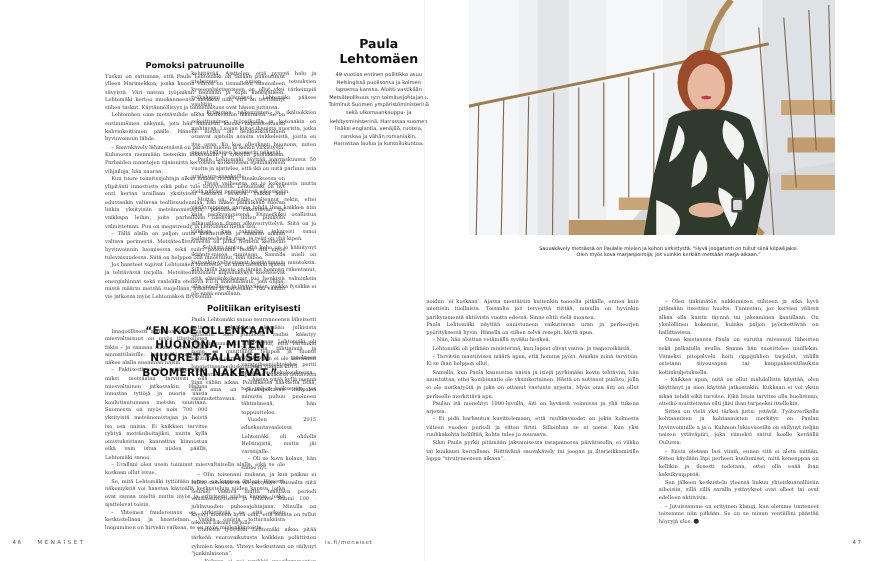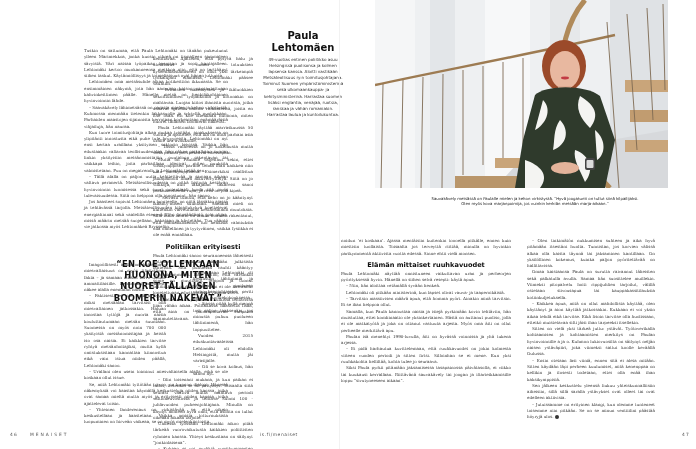--- a/index.html
+++ b/index.html
@@ -25,20 +25,21 @@
 
   .folio { position:absolute; top:432px; font-family:"DejaVu Sans", sans-serif; font-size:4.4px; letter-spacing:1.3px; color:#555; }
   .end-mark { display:inline-block; width:4px; height:4px; border-radius:50%; background:#333; vertical-align:middle; }
 </style>
 </head>
 <body>
 
 <div class="page page-left">
 
   <div class="col" style="left:84px; top:48px; width:144px;">
+    <div class="heading">Pomoksi patruunoille</div>
     <p class="noindent">Tuskin on sattumaa, että Paula Lehtomäki on tänään pukeutunut ylleen Marimekkoa, jonka kuosin vihreä on tismalleen sammaleen sävyistä. Väri natsaa työpaikan teemaan ja sopii kantajalleen. Lehtomäki kertoo muokanneensa meikkoa niin, että on terttäänyt siihen taskut. Käytännöllisyys ja toimeliaisuus ovat hänen juttunsa.</p>
     <p>Lehtomäen oma metsäsuhde alkaa kotikeittiön ikkunasta. Se on ensimmäinen näkymä, jota hän aamuisin katsoo napsautettuaan kahvinkeittimen päälle. Hänelle metsä on henkilökohtainen hyvinvoinnin lähde.</p>
     <p>– Saavakävely lähimetsässä on parasta mielen ja kehon virkistystä. Kuhmossa menmään tietenkin lakkasuolle ja syksyllä puolukkaan. Parhaiden maastojen sijainnista kerrotaan korkeintaan epämääräisiä vihjailuja, hän nauraa.</p>
     <p>Kun tuore toimitusjohtaja alkaa mukaa tvistään, ainakuksessa on ylipitänti innostusta eikä puhe tule bruyyreista. Lehtomäki on nyt ensi kertaa uraillaan yksityisen sektorin leivissä. Vaikka hän edustaakin valtavaa teollisuudenalaa, hän näkee paikalkaan suoran linkin yksityisiin metsänomistajiin, puutaloon rakentavan tai vaikkapa leihin, joita parhaillaan ideoivat, miten puuksita valmistetaan. Puu on megatrendi, ja Lehtomäki tietää sen.</p>
     <p>– Tällä alalla on paljon uutta kehitettävää ja samaan aikaan valtava perimertä. Metsäteollisuudessa on pitkä historia kestävän hyvinvoinnin luomisessa sekä suuri potentiaali luoda sitä myös tulevaisuudessa. Siitä on helppoa olla innostunut, hän sanoo.</p>
     <p>Jos haasteet sopivat Lehtomäen luonteelle, on niitä tässäkin ajassa ja tehtävässä tarjolla. Metsäteollisuuden kilpailukykyä koettelevat energiahinnat sekä vaalelilla etenevä EU:n lainsäädäntö, jota ohjaa, missä määrin metsää suojellaan, hakataan ja käytetään. Tuo vääntö vie jatkossa myös Lehtomäkeä Brysseliin.</p>
   </div>
 
   <div class="col" style="left:84px; top:262px; width:144px;">
     <p style="width:82px;">Imagoöllisesti alalla on äijäleima – miesvaltaisuus on myös tilastollinen fakta – ja samaan aikaan tarve uusille ammattilaisille. Lehtomäki mielisesti näkee alalla enemmän naisia.</p>
@@ -131,21 +132,20 @@
     <rect x="210" y="158" width="10" height="12" rx="2" fill="#444"></rect>
     <rect x="211.5" y="160" width="7" height="8" rx="1" fill="#ddd"></rect>
   </svg>
 </div>
 
 <div class="caption">Sauvakävely metsässä on Paulalle mielen ja kehon virkistystä. “Hyvä joogatunti on tullut siinä kilpailijaksi. Olen myös kova marjanpoimija, jos vuinkin kerkiän metsään marja-aikaan.”</div>
 
 <div class="page page-right">
   <div class="col" style="left:1px; top:238px; width:170px;">
     <p class="noindent">noidun ’ei koskaan’. Ajassa mentäisiin kuitenkin toooella pitkälle, ennen kuin miettisin tuollaista. Toisaalta jos terveyttä riittää, minulla on hyvinkin parikymmentä aktiivista vuotta edessä. Sinne ehtii vielä monsen.</p>
-    <div class="heading" style="margin-top:4px;">Elämän mittaiset ruuhkavuodet</div>
     <p class="noindent">Paula Lehtomäki näyttää onnistuneen vaikuttavan uran ja perheorjen pyörityksessä hyvin. Hänellä on siihen selvä resepti: käytä apua.</p>
     <p>– Niin, hän aloittaa vetämällä syvään henkeä.</p>
     <p>Lehtomäki oli pitkään ministerinä, kun lapset olivat vauva- ja taaperoikäisiä.</p>
     <p>– Tarvitsin massiivisen määrä apua, että homma pyöri. Ainakin minä tarvitsin. Ei se ihan helppoa ollut.</p>
     <p>Samalla, kun Paula kannustaa naisia ja isiejä pyrkimään kovin tehtäviin, hän muistuttaa, ettei kombinaatio ole yksinkertainen. Hästä on auttanut puoliso, jolla ei ole matkatyötä ja joka on ottanut vastuuta arjesta. Myös oma äiti on ollut perheelle merkittävä apu.</p>
     <p>Paulan isä menehtyi 1990-luvulla, äiti on hyvässä voinnissa ja yhä tukena arjessa.</p>
     <p>– Ei pidä harhautua kuvittelemaan, että ruuhkavuodet on jokin kolmesta viiteen vuoden periodi ja sitten firtsi. Silloinhan se ei mene. Kun yksi ruuhkakohta helliltää, kohta tulee jo seuraava.</p>
     <p>Siksi Paula pyrkii pitämään jaksamisessa tasapainossa päivätasolla, ei viikko tai kuukausi kerrallaan. Riittävänä sauvakävely tai joogan ja iltarieikkamisille loppu “sivutyneeseen aikaan”.</p>
   </div>
 

